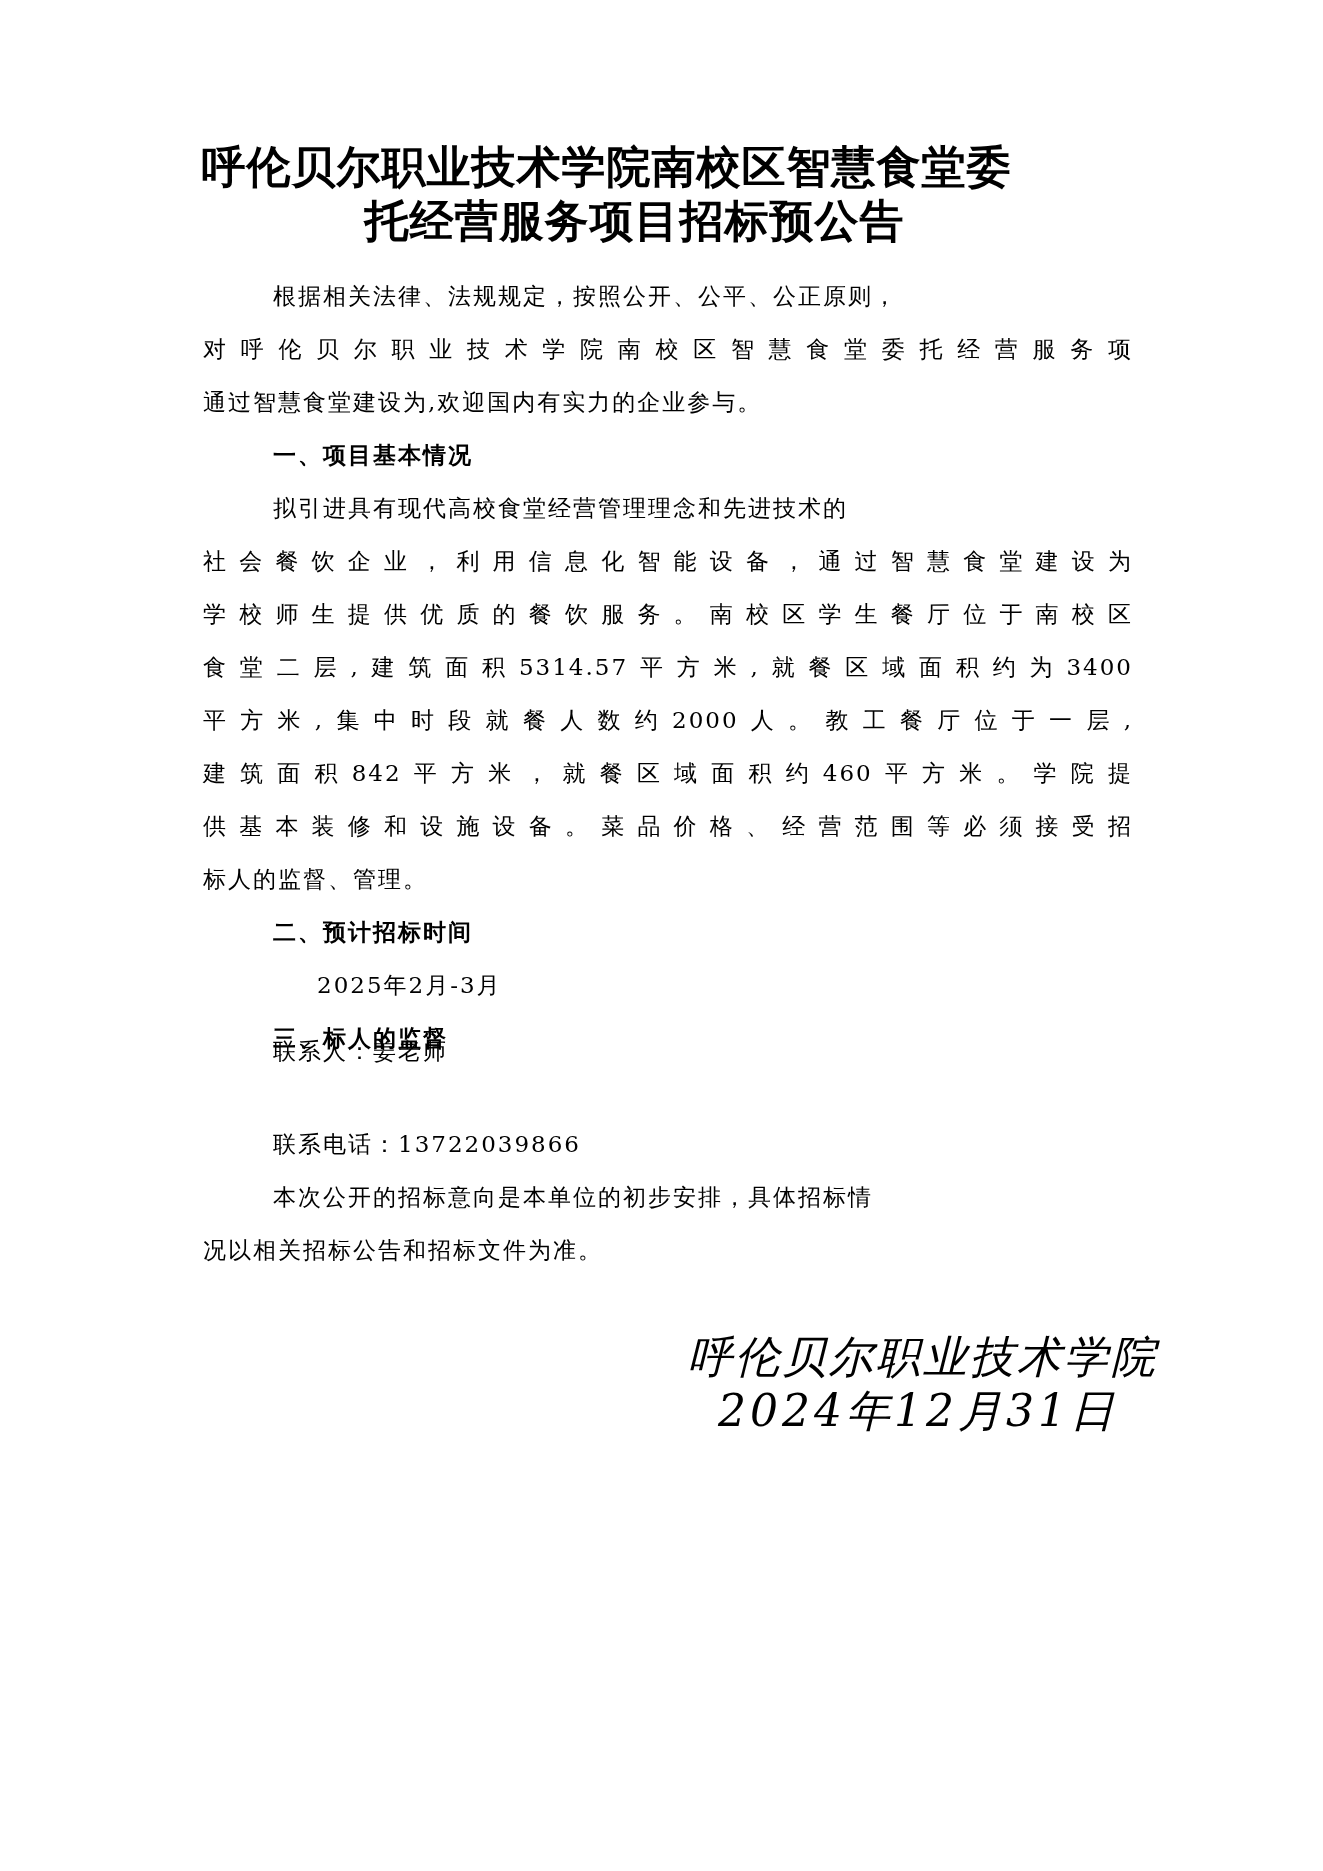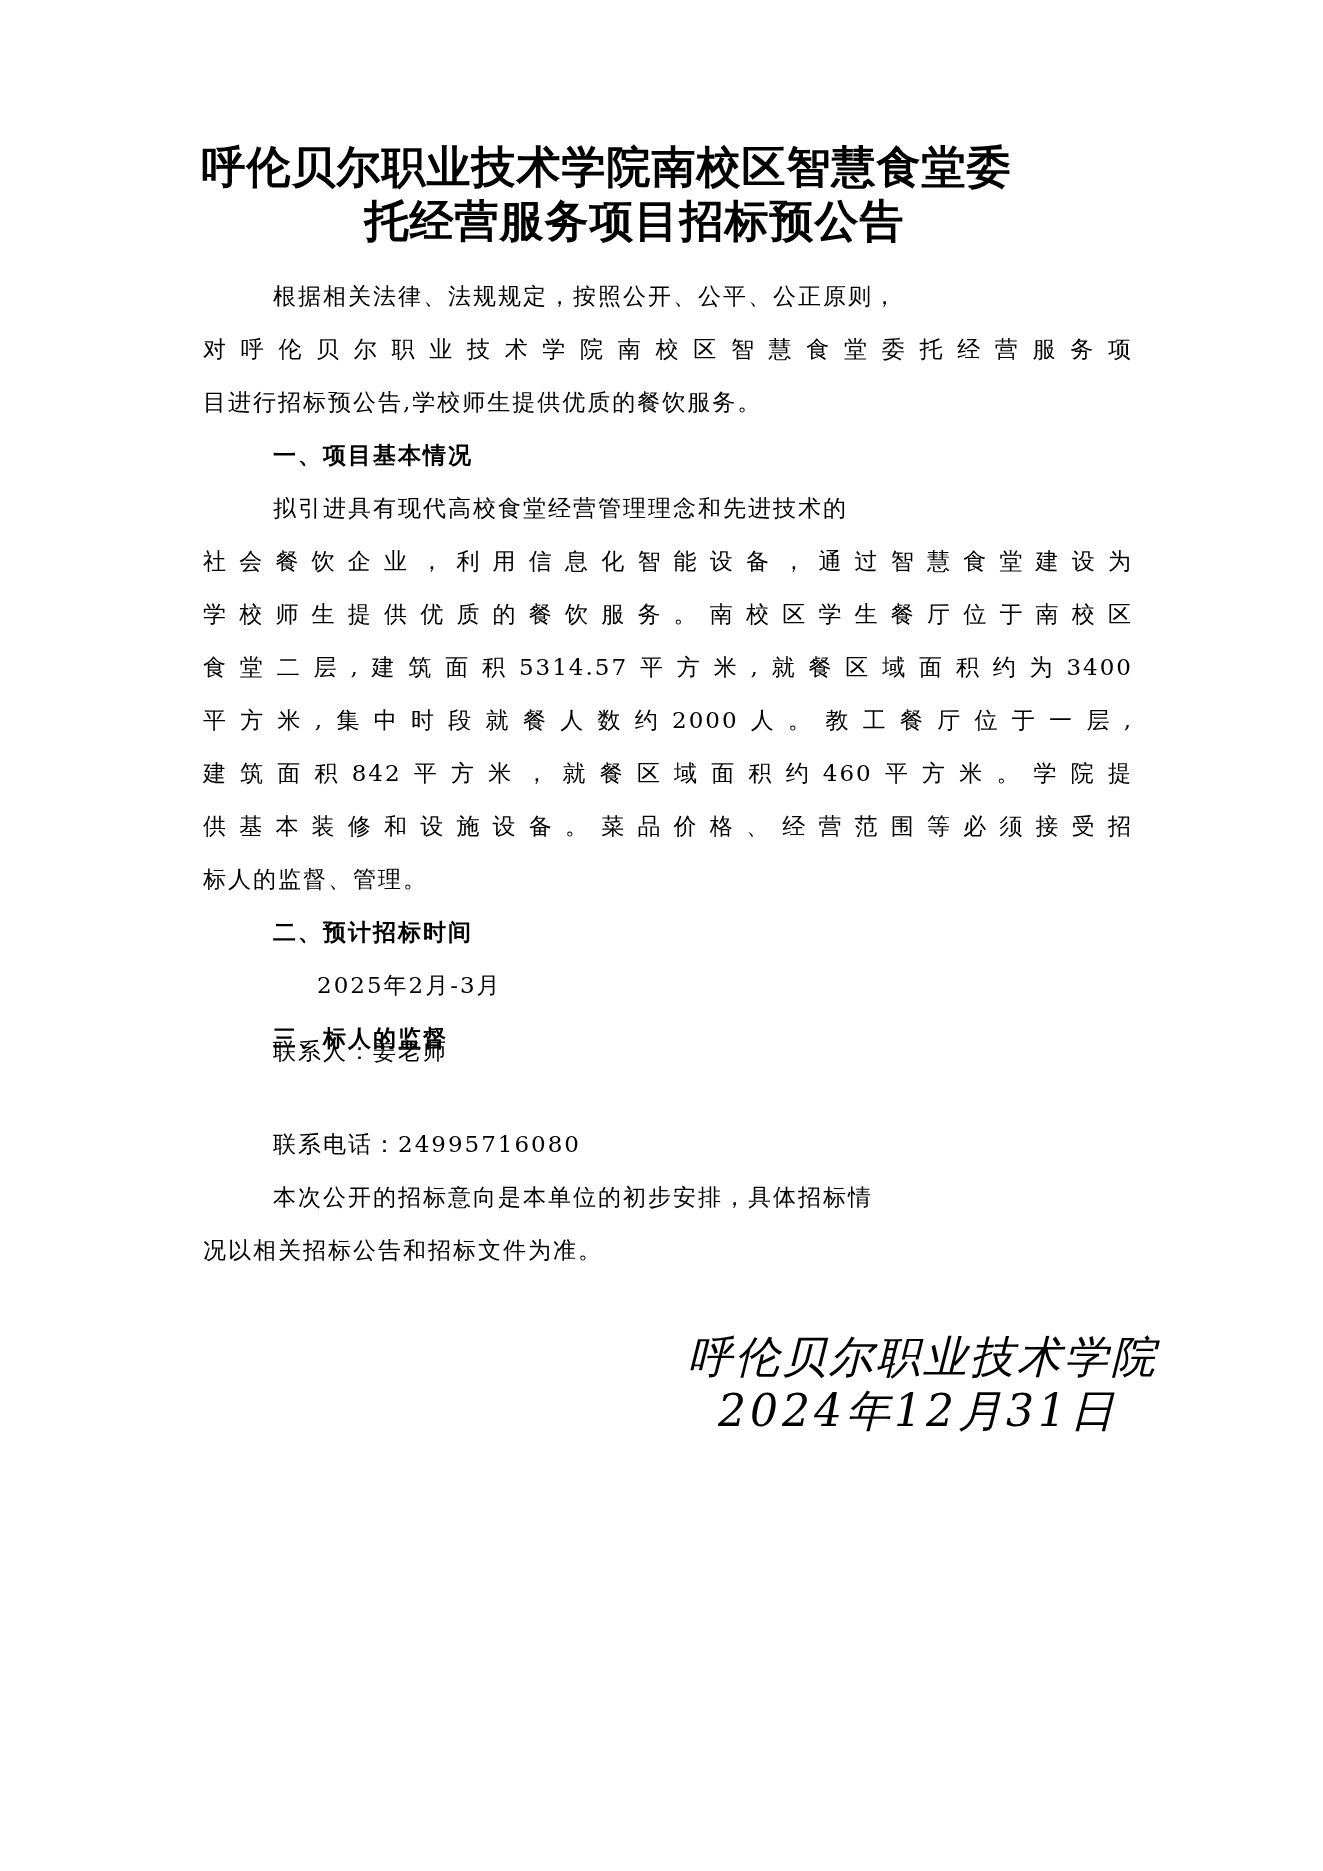--- a/index.html
+++ b/index.html
@@ -17,37 +17,37 @@
 </style>
 </head>
 <body>
 
 <div>
   <div class="title" style="top:138px;">呼伦贝尔职业技术学院南校区智慧食堂委</div>
   <div class="title" style="top:192px;margin-left:28px;">托经营服务项目招标预公告</div>
 
   <div class="line indent" style="top:281px;">根据相关法律、法规规定，按照公开、公平、公正原则，</div>
   <div class="line just" style="top:334px;">对呼伦贝尔职业技术学院南校区智慧食堂委托经营服务项</div>
-  <div class="line" style="top:387px;">目进行招标预公告,学校师生提供优质的餐饮服务。</div>
+  <div class="line" style="top:387px;">通过智慧食堂建设为,欢迎国内有实力的企业参与。</div>
 
   <div class="line indent heading" style="top:440px;">一、项目基本情况</div>
   <div class="line indent" style="top:493px;">拟引进具有现代高校食堂经营管理理念和先进技术的</div>
   <div class="line just" style="top:546px;">社会餐饮企业，利用信息化智能设备，通过智慧食堂建设为</div>
   <div class="line just" style="top:599px;">学校师生提供优质的餐饮服务。南校区学生餐厅位于南校区</div>
   <div class="line just" style="top:652px;">食堂二层,建筑面积5314.57平方米,就餐区域面积约为3400</div>
   <div class="line just" style="top:705px;">平方米,集中时段就餐人数约2000人。教工餐厅位于一层,</div>
   <div class="line just" style="top:758px;">建筑面积842平方米，就餐区域面积约460平方米。学院提</div>
   <div class="line just" style="top:811px;">供基本装修和设施设备。菜品价格、经营范围等必须接受招</div>
   <div class="line" style="top:864px;">标人的监督、管理。</div>
 
   <div class="line indent heading" style="top:917px;">二、预计招标时间</div>
   <div class="line indent" style="top:970px;margin-left:44px;">2025年2月-3月</div>
 
   <div class="line indent heading" style="top:1023px;">三、标人的监督</div>
   <div class="line indent" style="top:1036px;">联系人：姜老师</div>
-  <div class="line indent" style="top:1129px;">联系电话：24995716080</div>
+  <div class="line indent" style="top:1129px;">联系电话：13722039866</div>
 
   <div class="line indent" style="top:1182px;">本次公开的招标意向是本单位的初步安排，具体招标情</div>
   <div class="line" style="top:1235px;">况以相关招标公告和招标文件为准。</div>
 
   <div class="sig" style="left:688px; top:1328px;">呼伦贝尔职业技术学院</div>
   <div class="sig" style="left:718px; top:1382px; letter-spacing:4px;">2024年12月31日</div>
 </div>
 
 </body></html>

